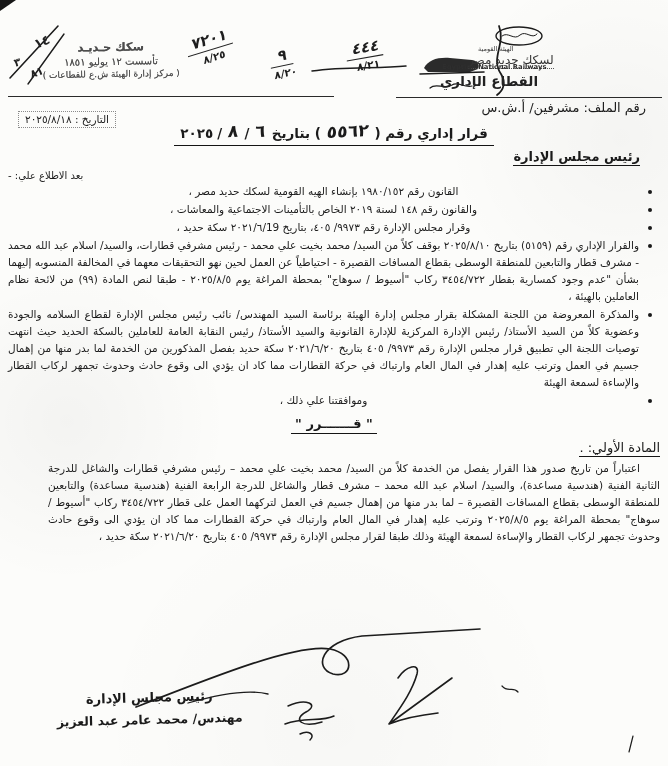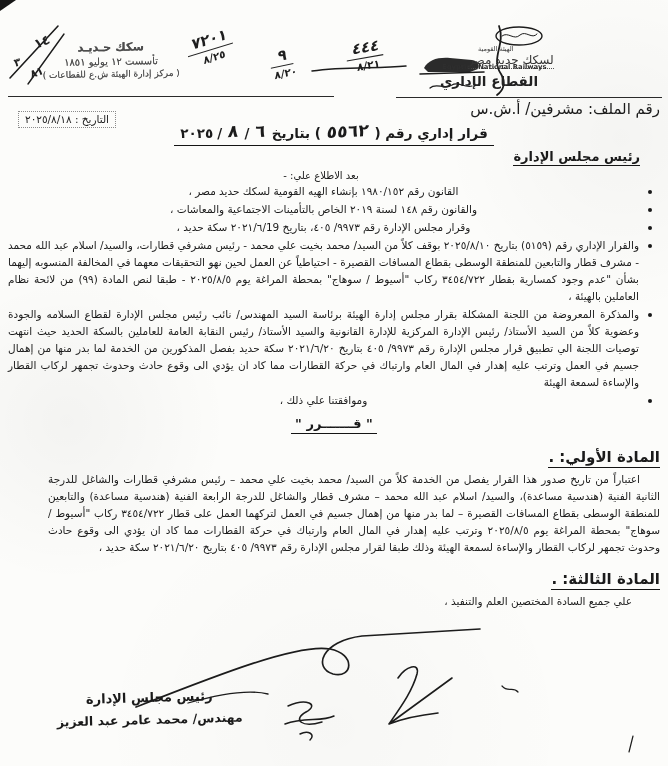--- a/index.html
+++ b/index.html
@@ -32,49 +32,49 @@
   .logo{position:absolute;left:420px;top:26px;width:170px;height:72px;}
   .logo .ar1{position:absolute;left:58px;top:19px;font-size:6.5px;color:#333;white-space:nowrap;text-align:center;}
   .logo .ar2{position:absolute;left:48px;top:27px;font-size:12px;color:#333;white-space:nowrap;
     border-bottom:1px dotted #555;padding-bottom:1px;}
   .logo .en{position:absolute;left:22px;top:37px;font-size:6.8px;font-weight:bold;color:#2e2e2e;
     white-space:nowrap;direction:ltr;}
   .logo .sector{position:absolute;left:20px;top:47px;font-size:13.5px;font-weight:bold;color:#222;
     white-space:nowrap;letter-spacing:1px;}
   .rule-right{position:absolute;left:396px;top:97px;width:266px;border-top:1.4px solid #2a2a2a;}
   .rule-left{position:absolute;left:8px;top:96px;width:326px;border-top:1.4px solid #2a2a2a;}
-  .file-no{position:absolute;right:8px;top:100px;font-size:15px;font-weight:500;}
+  .file-no{position:absolute;right:22px;top:100px;font-size:13px;font-weight:500;}
   .date-box{position:absolute;left:18px;top:100px;font-size:10.5px;font-weight:500;
     border:1px dotted #8a8a8a;padding:1px 6px 2px;margin-top:11px;}
   
   .title{position:absolute;top:122px;left:0;right:0;display:flex;direction:rtl;
     justify-content:center;align-items:baseline;gap:4px;}
   .title-inner{display:flex;direction:rtl;align-items:baseline;gap:4px;
     border-bottom:1.6px solid #141414;padding:0 6px 3px;}
   .title span{font-size:13.5px;font-weight:bold;white-space:nowrap;}
   .title .hw{font-size:17px;font-weight:600;transform:skewX(-8deg) rotate(-3deg);
     position:relative;top:-1px;padding:0 2px;}
   
   .content{position:absolute;top:146px;right:8px;left:8px;}
   .authority{font-size:13px;font-weight:bold;text-align:right;margin-right:20px;
     width:max-content;margin-right:20px;margin-left:auto;margin-right:20px;
     border-bottom:1.5px solid #141414;padding-bottom:1px;margin-bottom:3px;margin-right:20px;margin-left:0;align-self:flex-end;}
   .authority-wrap{text-align:right;}
   .authority-wrap .authority{display:inline-block;margin-right:20px;}
-  .preamble-label{font-size:10px;text-align:center;margin:1px 26px 2px 0;}
+  .preamble-label{font-size:10px;text-align:left;margin:1px 26px 2px 0;}
   ul.preamble{list-style:none;margin:2px 0 0;padding:0 6px 0 0;}
   ul.preamble li{position:relative;padding-right:15px;font-size:10.5px;line-height:17px;margin-bottom:1px;}
   ul.preamble li::before{content:"";position:absolute;right:2px;top:6.5px;width:4px;height:4px;
     border-radius:50%;background:#191919;}
   li.short{text-align:center;}
   li.long{text-align:justify;line-height:17.6px;}
   .decree-word{text-align:center;margin:7px 0 5px;font-size:13px;font-weight:bold;}
   .decree-word span{border-bottom:1.6px solid #141414;padding:0 4px 2px;letter-spacing:1px;}
-  .art-heading{display:inline-block;font-size:15px;font-weight:bold;
-    border-bottom:1.5px solid #141414;padding-bottom:1px;margin:12px 0 3px;}
+  .art-heading{display:inline-block;font-size:13px;font-weight:normal;
+    border-bottom:1.5px solid #141414;padding-bottom:1px;margin:4px 0 3px;}
   .art-body{font-size:10.5px;line-height:16.9px;text-align:justify;text-indent:20px;margin-bottom:2px;margin-left:40px;}
   .art-body.single{text-align:right;text-indent:28px;}
   
   .sig-block{position:absolute;left:52px;top:690px;width:195px;text-align:center;
     transform:rotate(-1.5deg);}
   .sig-title{font-size:13px;font-weight:bold;}
   .sig-name{font-size:12.5px;font-weight:bold;margin-top:7px;white-space:nowrap;}
   
   svg.strokes{position:absolute;left:0;top:0;pointer-events:none;}
   .stroke{fill:none;stroke:#1c1c1c;stroke-linecap:round;stroke-linejoin:round;}
@@ -175,24 +175,20 @@
     </ul>
 
     <div class="decree-word">
       <span>" قـــــــرر "</span>
     </div>
 
     <div>
       <div class="art-heading">المادة الأولي: .</div>
       <div class="art-body">اعتباراً من تاريخ صدور هذا القرار يفصل من الخدمة كلاً من السيد/ محمد بخيت علي محمد – رئيس مشرفي قطارات والشاغل للدرجة الثانية الفنية (هندسية مساعدة)، والسيد/ اسلام عبد الله محمد – مشرف قطار والشاغل للدرجة الرابعة الفنية (هندسية مساعدة) والتابعين للمنطقة الوسطى بقطاع المسافات القصيرة – لما بدر منها من إهمال جسيم في العمل لتركهما العمل على قطار ٣٤٥٤/٧٢٢ ركاب "أسيوط / سوهاج" بمحطة المراغة يوم ٢٠٢٥/٨/٥ وترتب عليه إهدار في المال العام وارتباك في حركة القطارات مما كاد ان يؤدي الى وقوع حادث وحدوث تجمهر لركاب القطار والإساءة لسمعة الهيئة وذلك طبقا لقرار مجلس الإدارة رقم ٩٩٧٣/ ٤٠٥ بتاريخ ٢٠٢١/٦/٢٠ سكة حديد ،</div>
     </div>
-    <div>
-      <div class="art-heading">المادة الثالثة: .</div>
-      <div class="art-body single">علي جميع السادة المختصين العلم والتنفيذ ،</div>
-    </div>
   </div>
 
   <div class="sig-block">
     <div class="sig-title">رئيس مجلس الإدارة</div>
     <div class="sig-name">مهندس/ محمد عامر عبد العزيز</div>
   </div>
 
 </div>
 
 </body></html>

